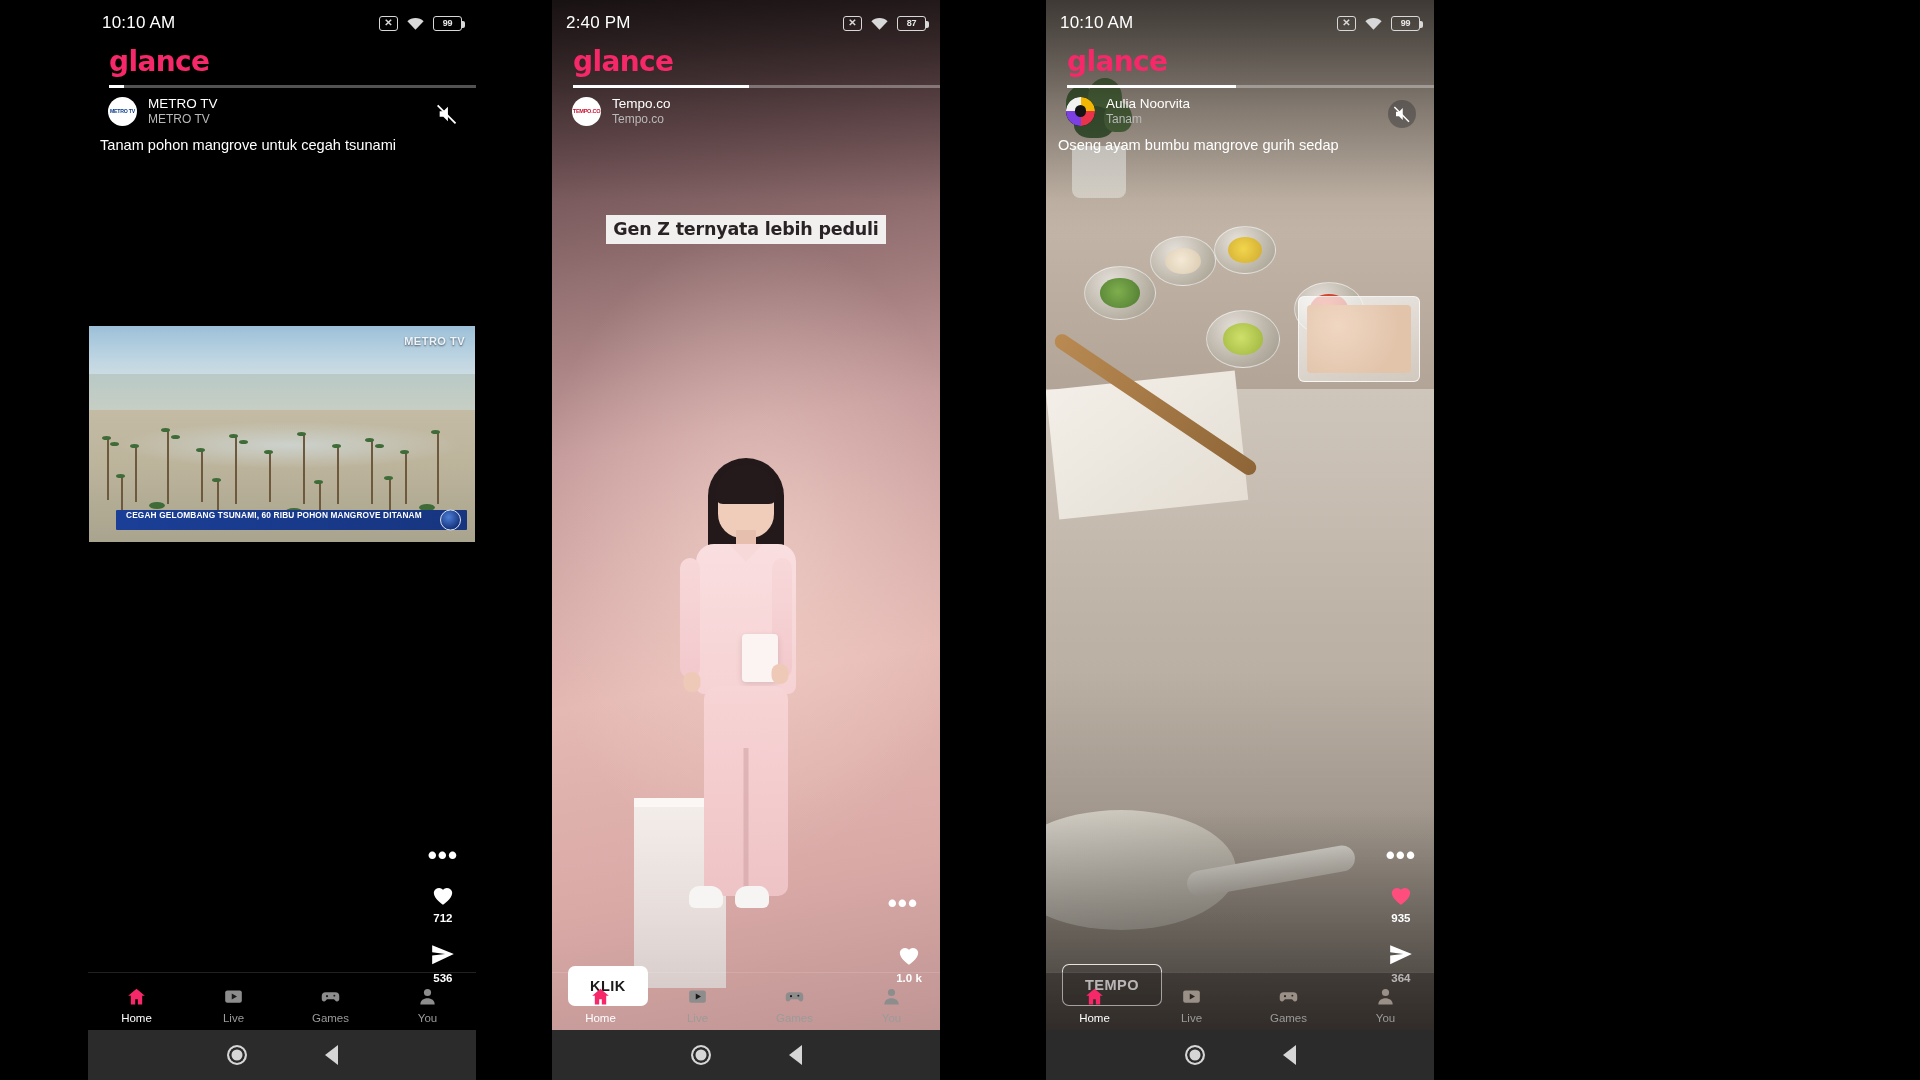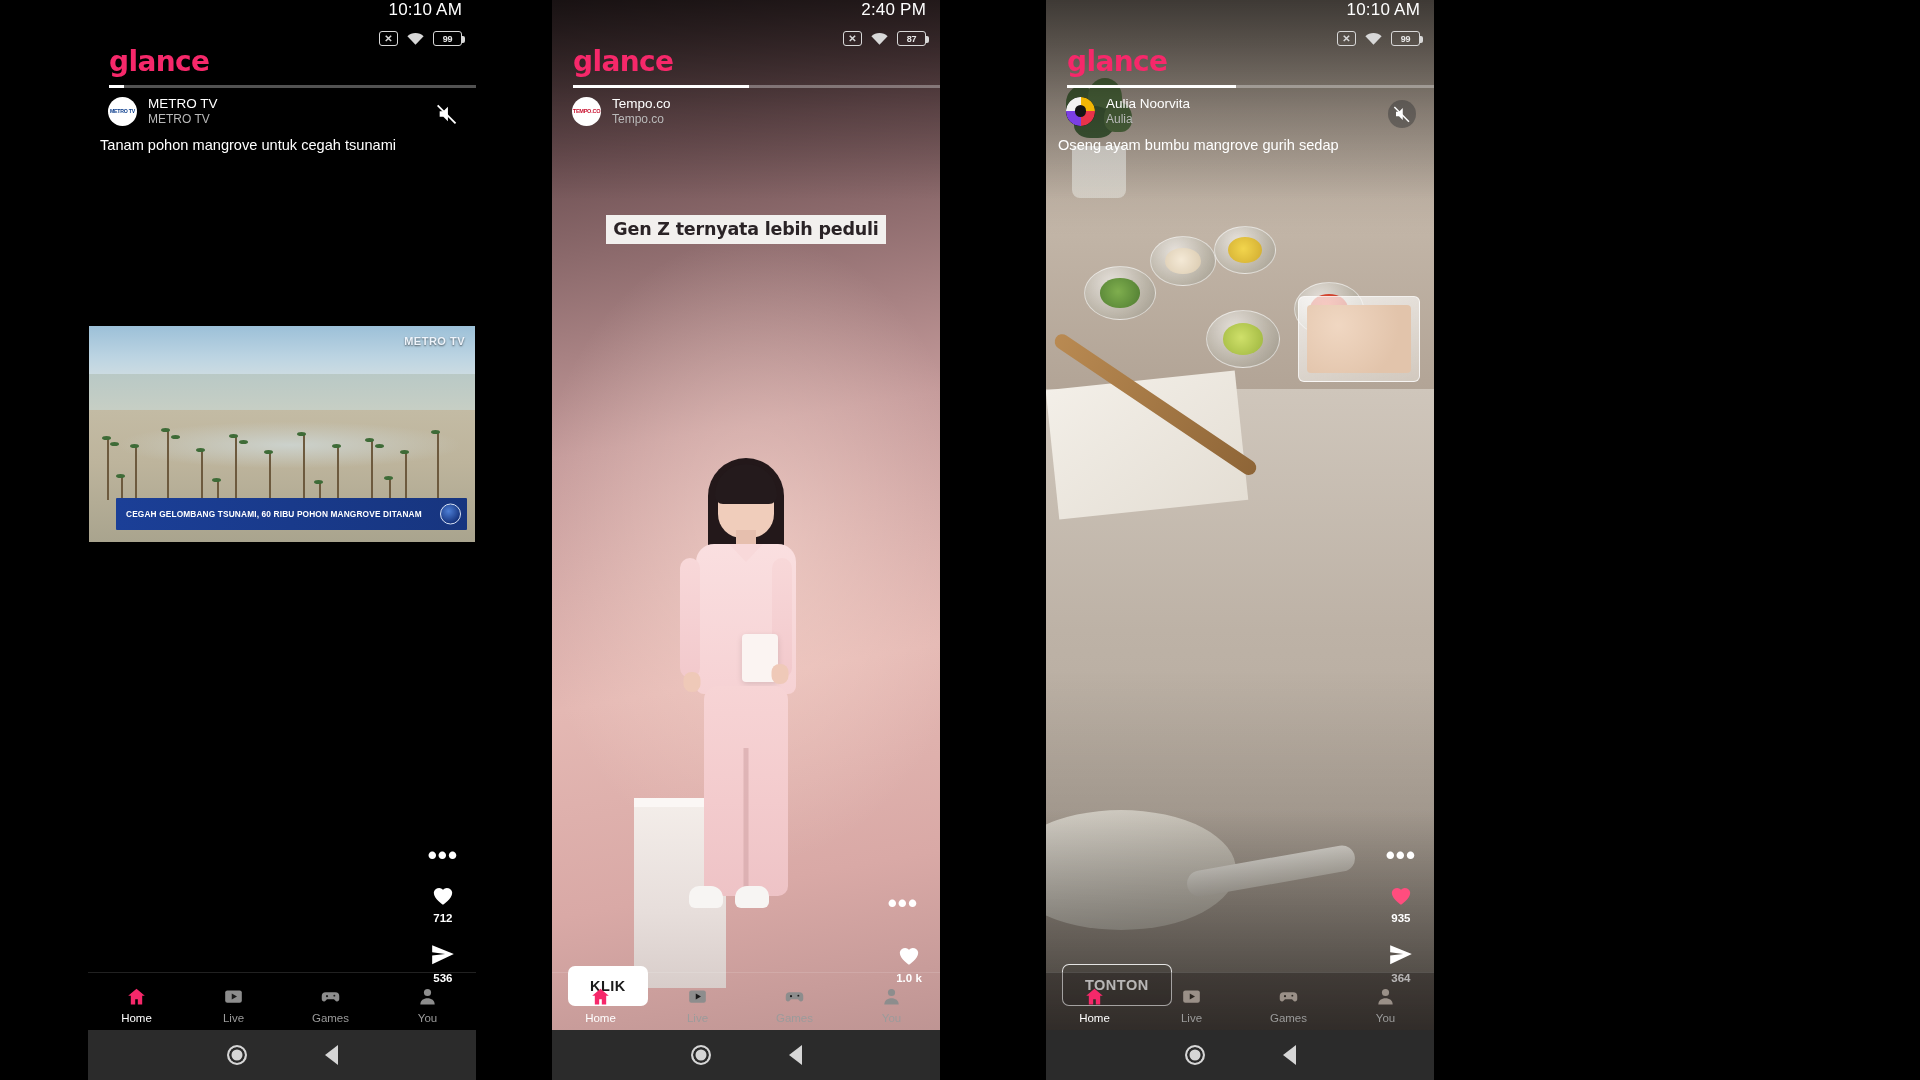--- a/index.html
+++ b/index.html
@@ -10,22 +10,22 @@
   .stage { position:relative; width:1920px; height:1080px; background:#000; }
 
   .phone { position:absolute; top:0; height:1080px; overflow:hidden; background:#000; }
   #phone-1 { left:88px;  width:388px; }
   #phone-2 { left:552px; width:388px; }
   #phone-3 { left:1046px;width:388px; }
 
   
   .statusbar {
     position:relative; height:46px; width:100%;
-    display:flex; align-items:flex-end; justify-content:space-between;
-    padding:0 14px; background:transparent; z-index:40;flex-direction:column;
+    display:flex; align-items:center; justify-content:space-between;
+    padding:0 14px; background:transparent; z-index:40;
   }
   .status-time { color:#fff; font-size:17px; font-weight:500; letter-spacing:.2px; }
   .status-icons { display:flex; align-items:center; gap:8px; }
   .ic-sim {
     width:19px; height:15px; border:1.6px solid #d8d8d8; border-radius:3px;
     position:relative; display:flex; align-items:center; justify-content:center;
     color:#d8d8d8; font-size:10px; line-height:1; font-weight:700;
   }
   .ic-wifi { width:19px; height:15px; position:relative; }
   .ic-wifi svg { display:block; }
@@ -178,23 +178,23 @@
   .leaf {
     position:absolute; width:9px; height:4px; border-radius:60% 60% 60% 60%;
     background:#3e6b37;
   }
   .p1-logo-tv {
     position:absolute; right:10px; top:9px; z-index:5;
     color:#eef4fb; font-size:11px; font-weight:800; letter-spacing:.5px;
     text-shadow:0 1px 2px rgba(0,0,0,.6);
   }
   .p1-ticker {
-    position:absolute; left:27px; right:8px; bottom:12px; height:32px; z-index:6;
+    position:absolute; left:27px; right:8px; bottom:12px; height:20px; z-index:6;
     background:linear-gradient(90deg,#1b3f97 0%,#17357f 100%);
-    display:flex; align-items:center; padding:0 10px; border-radius:1px;
+    display:flex; align-items:flex-start; padding:0 10px; border-radius:1px;
   }
   .p1-ticker span {
     color:#fff; font-size:8.3px; font-weight:800; letter-spacing:.15px; white-space:nowrap;
   }
   .p1-ticker-badge {
     position:absolute; right:6px; top:50%; transform:translateY(-50%);
     width:21px; height:21px; border-radius:50%;
     background:radial-gradient(circle at 40% 35%, #4d7fd6, #17357f 70%);
     border:1.5px solid #d7e2f5;
   }
@@ -666,21 +666,21 @@
       <div class="author">
         <div class="avatar avatar-roposo">
           <div class="seg" style="left:0;top:0;background:#f2f2f2;border-radius:100% 0 0 0;"></div>
           <div class="seg" style="right:0;top:0;background:#f2b705;border-radius:0 100% 0 0;"></div>
           <div class="seg" style="right:0;bottom:0;background:#e8334a;border-radius:0 0 100% 0;"></div>
           <div class="seg" style="left:0;bottom:0;background:#7b3fe4;border-radius:0 0 0 100%;"></div>
           <div style="position:absolute;inset:30%;border-radius:50%;background:#141414;"></div>
         </div>
         <div class="author-txt">
           <div class="author-name">Aulia Noorvita</div>
-          <div class="author-sub">Aulia</div>
+          <div class="author-sub">Tanam</div>
         </div>
       </div>
 
       <div class="mute-btn framed">
         <svg viewBox="0 0 24 24" width="18" height="18" fill="#fff">
           <path d="M4 9v6h4l5 5V4L8 9H4z"></path>
           <path d="M2.5 2 22 21.5l-1.4 1.4L1.1 3.4z" fill="#fff"></path>
         </svg>
       </div>
 
@@ -695,21 +695,21 @@
           <div class="rail-count">935</div>
         </div>
         <div class="rail-item">
           <svg class="rail-ico" viewBox="0 0 24 24" fill="#fff">
             <path d="M2 20.5 22 11 2 3v6.5l12 1.5-12 1.5z"></path>
           </svg>
           <div class="rail-count">364</div>
         </div>
       </div>
 
-      <div class="cta cta-outline">TONTON</div>
+      <div class="cta cta-outline">TEMPO</div>
 
       <div class="bottomnav tinted">
         <div class="nav-item active">
           <svg class="nav-ico" viewBox="0 0 24 24" fill="#f6286a">
               <path d="M12 3 2.5 11h3v10h5v-6h3v6h5V11h3z"></path>
             </svg>
           <div class="nav-lbl">Home</div>
         </div>
         <div class="nav-item">
           <svg class="nav-ico" viewBox="0 0 24 24" fill="#9a9088">

